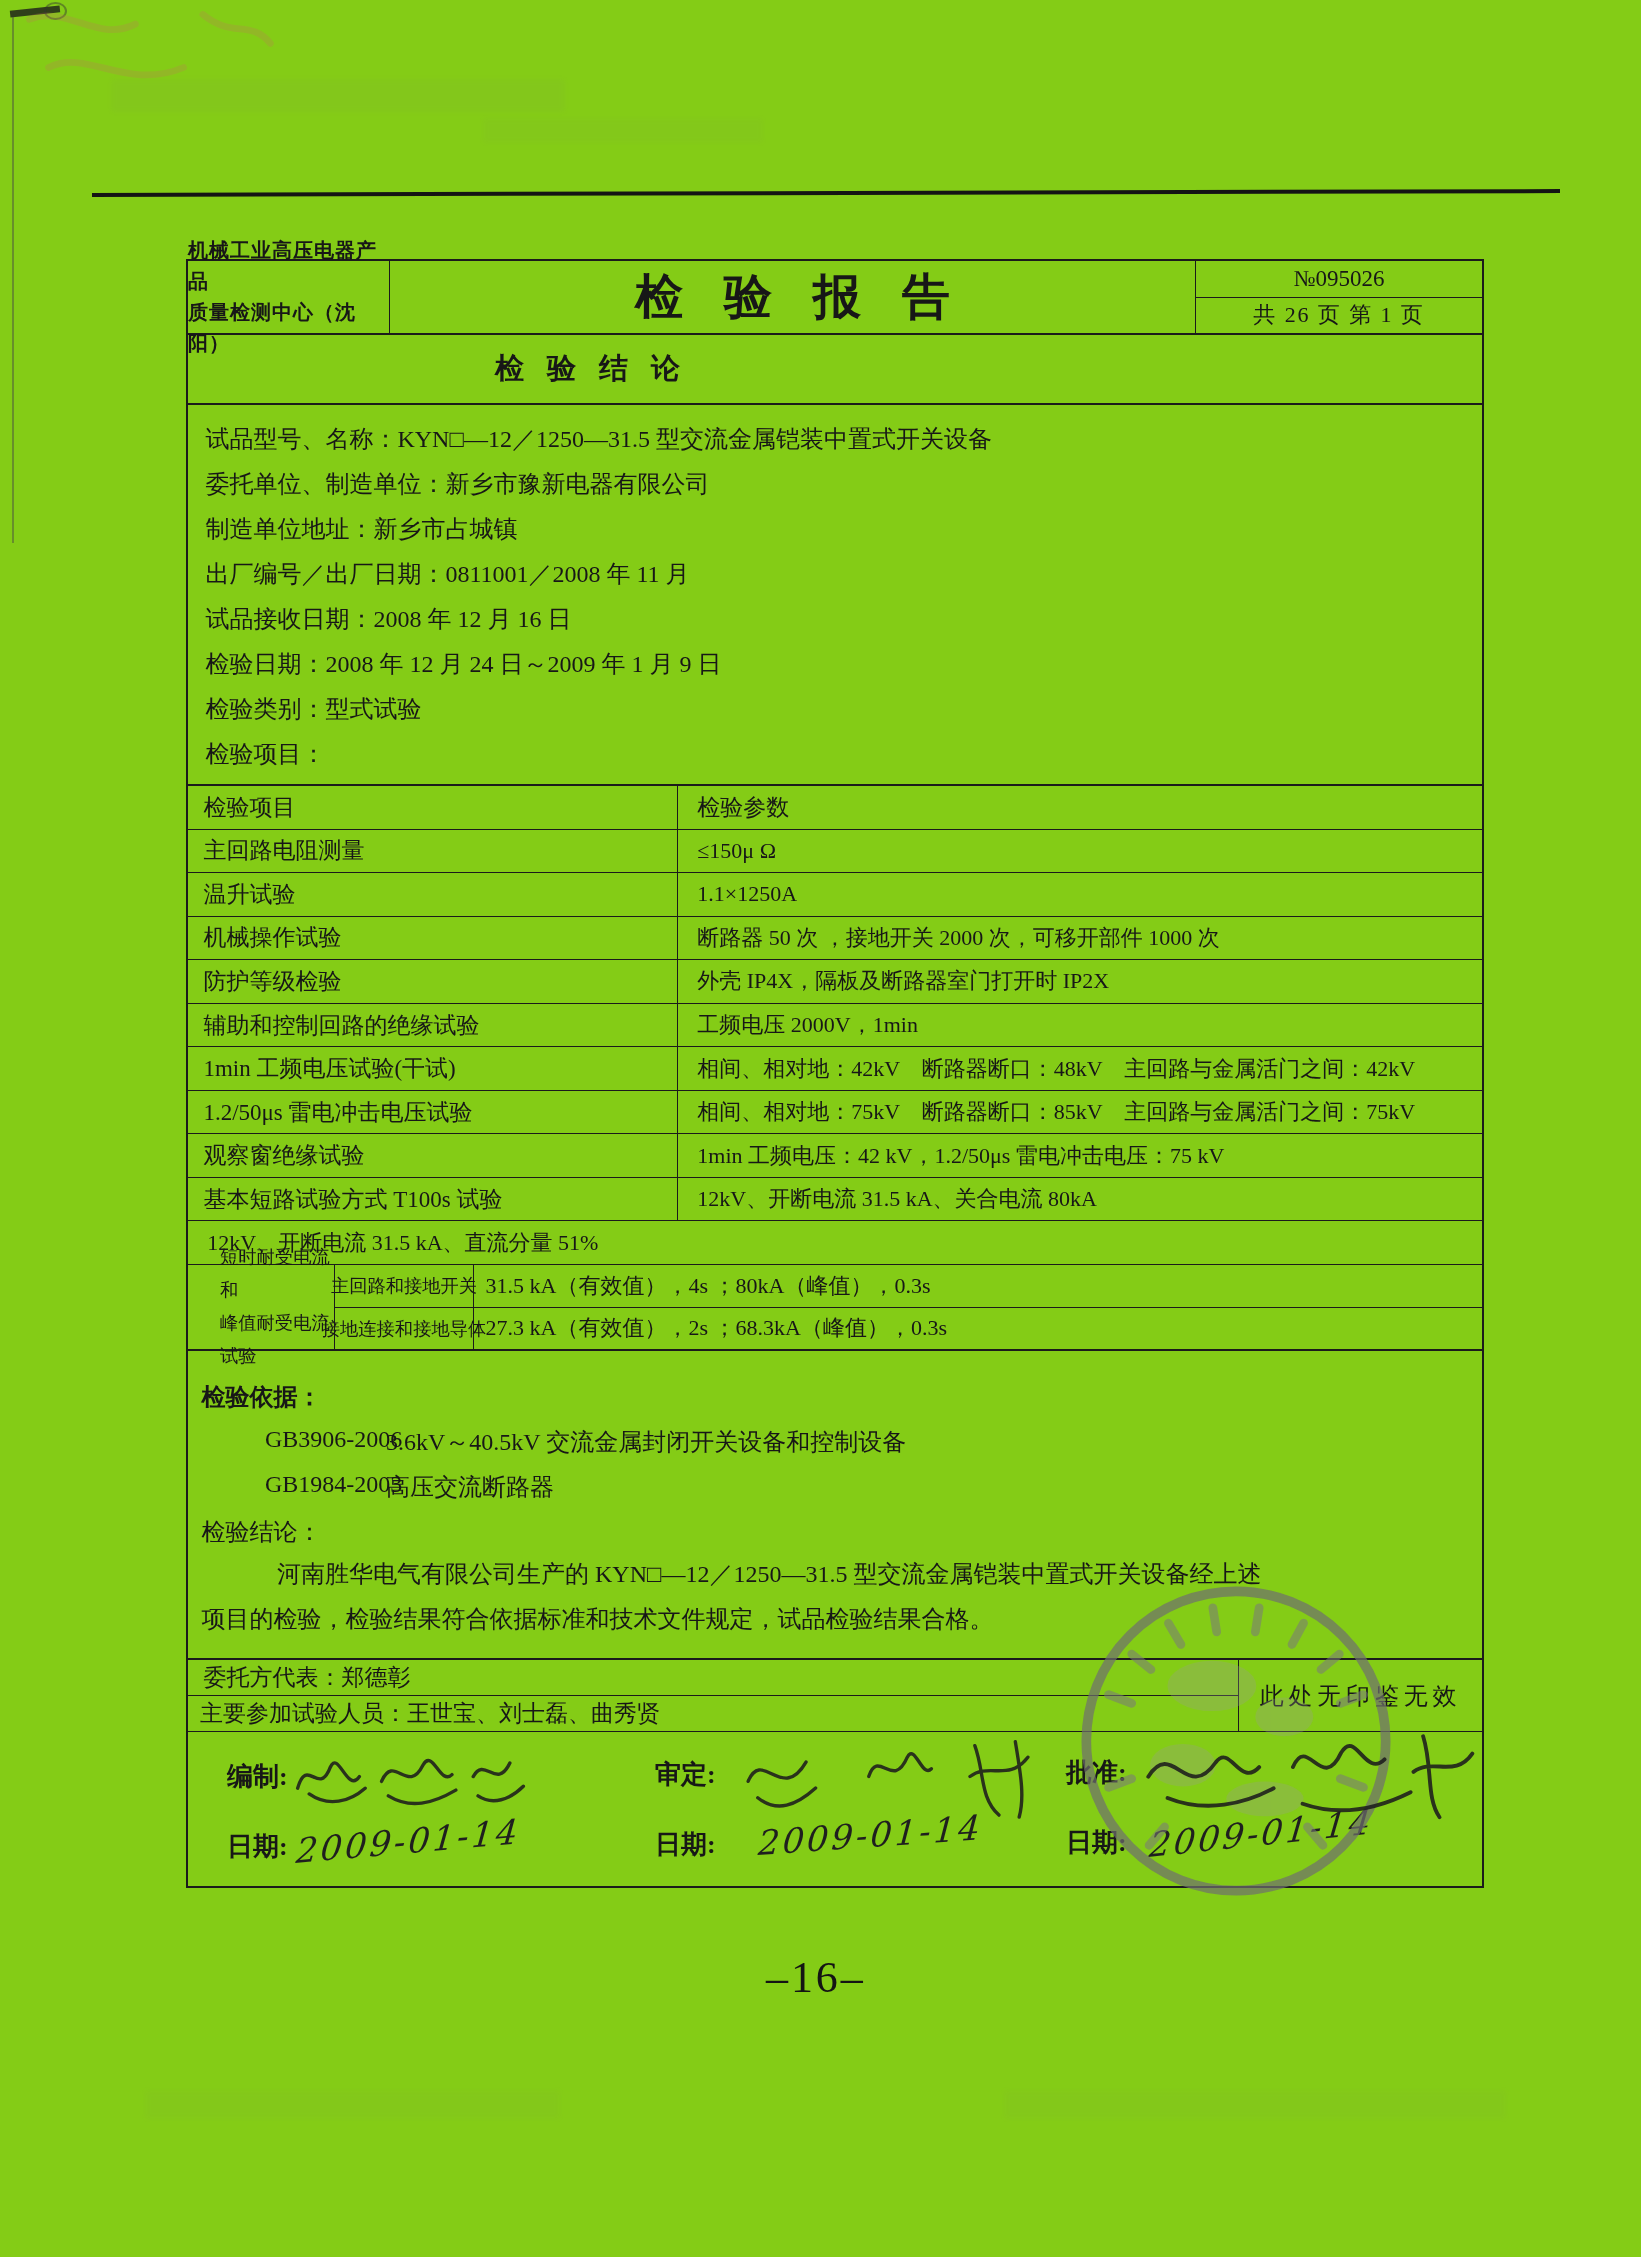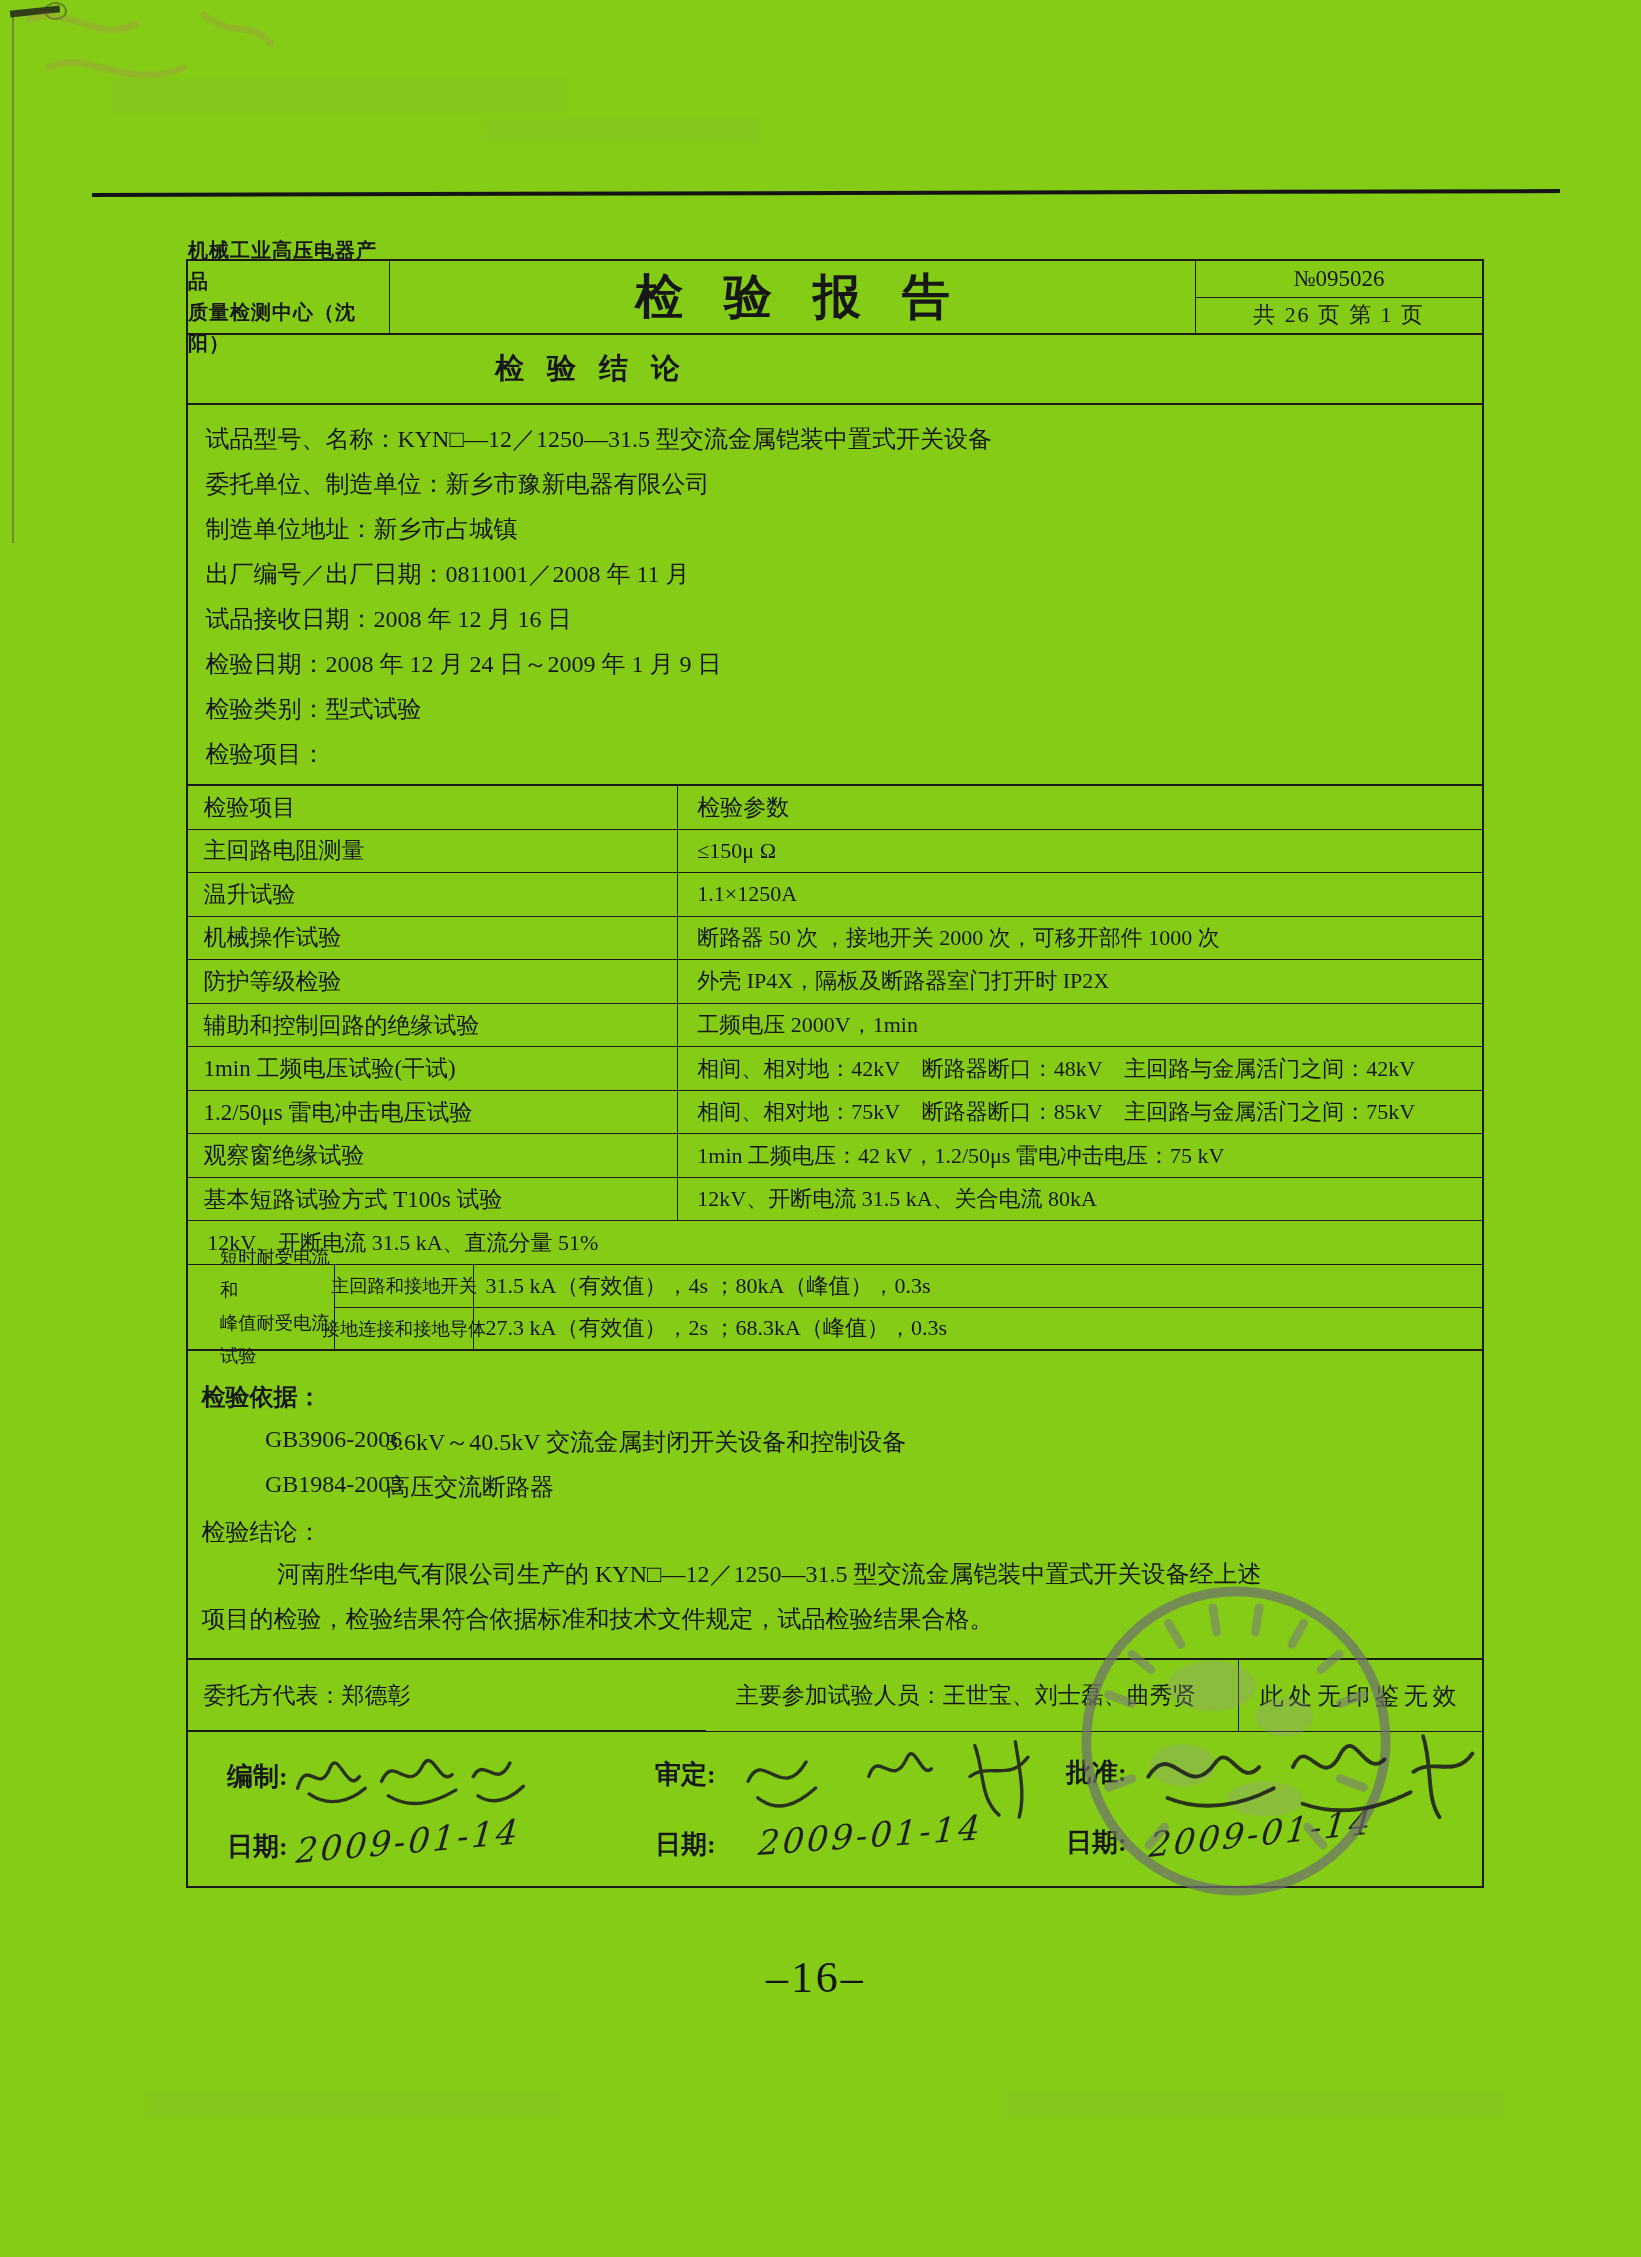--- a/index.html
+++ b/index.html
@@ -59,23 +59,23 @@
   .basis-block{height:309px;border-bottom:2.9px solid #1b1b1b;box-sizing:border-box;position:relative;font-size:24px;}
   .abs{position:absolute;white-space:nowrap;}
   .b-heading{left:13.5px;top:30px;font-weight:bold;}
   .b-code1{left:77px;top:75px;}   .b-name1{left:198px;top:75px;}
   .b-code2{left:77px;top:120px;}  .b-name2{left:198px;top:120px;}
   .c-heading{left:13.5px;top:165px;font-weight:normal;}
   .c-line1{left:89px;top:207px;}
   .c-line2{left:13.5px;top:252px;}
 
   .signoff{display:flex;height:71px;box-sizing:border-box;}
-  .signoff-left{width:1051px;border-right:1.9px solid #1b1b1b;display:flex;flex-direction:row;box-sizing:border-box;justify-content:center;}
+  .signoff-left{width:1051px;border-right:1.9px solid #1b1b1b;display:flex;flex-direction:column;box-sizing:border-box;justify-content:center;}
   .so-row1{flex:1;border-bottom:1.9px solid #1b1b1b;display:flex;align-items:center;padding-left:15.4px;font-size:23px;box-sizing:border-box;}
-  .so-row2{flex:1;display:flex;align-items:center;padding-left:30px;font-size:23px;}
+  .so-row2{flex:1;display:flex;align-items:center;padding-left:12px;font-size:23px;}
   .seal-cell{flex:1;display:flex;align-items:center;justify-content:center;font-size:24px;letter-spacing:4.8px;}
 
   .sigblock{height:157px;position:relative;border-top:1.9px solid #1b1b1b;box-sizing:border-box;}
   .sig-label{position:absolute;font-size:26px;font-weight:bold;}
   .lbl-prep{left:39px;top:27px;}  .lbl-rev{left:467px;top:25px;}  .lbl-app{left:878px;top:23px;}
   .lbl-date1{left:39px;top:97px;} .lbl-date2{left:467px;top:95px;} .lbl-date3{left:878px;top:93px;}
   .hand{position:absolute;font-size:34px;font-style:italic;letter-spacing:2.9px;color:#1f1f1f;
         font-family:"DejaVu Serif","Liberation Serif",serif;}
   .hd1{left:108px;top:89px;transform:rotate(-5deg) skewX(-10deg);}
   .hd2{left:570px;top:83px;transform:rotate(-4deg) skewX(-8deg);}

